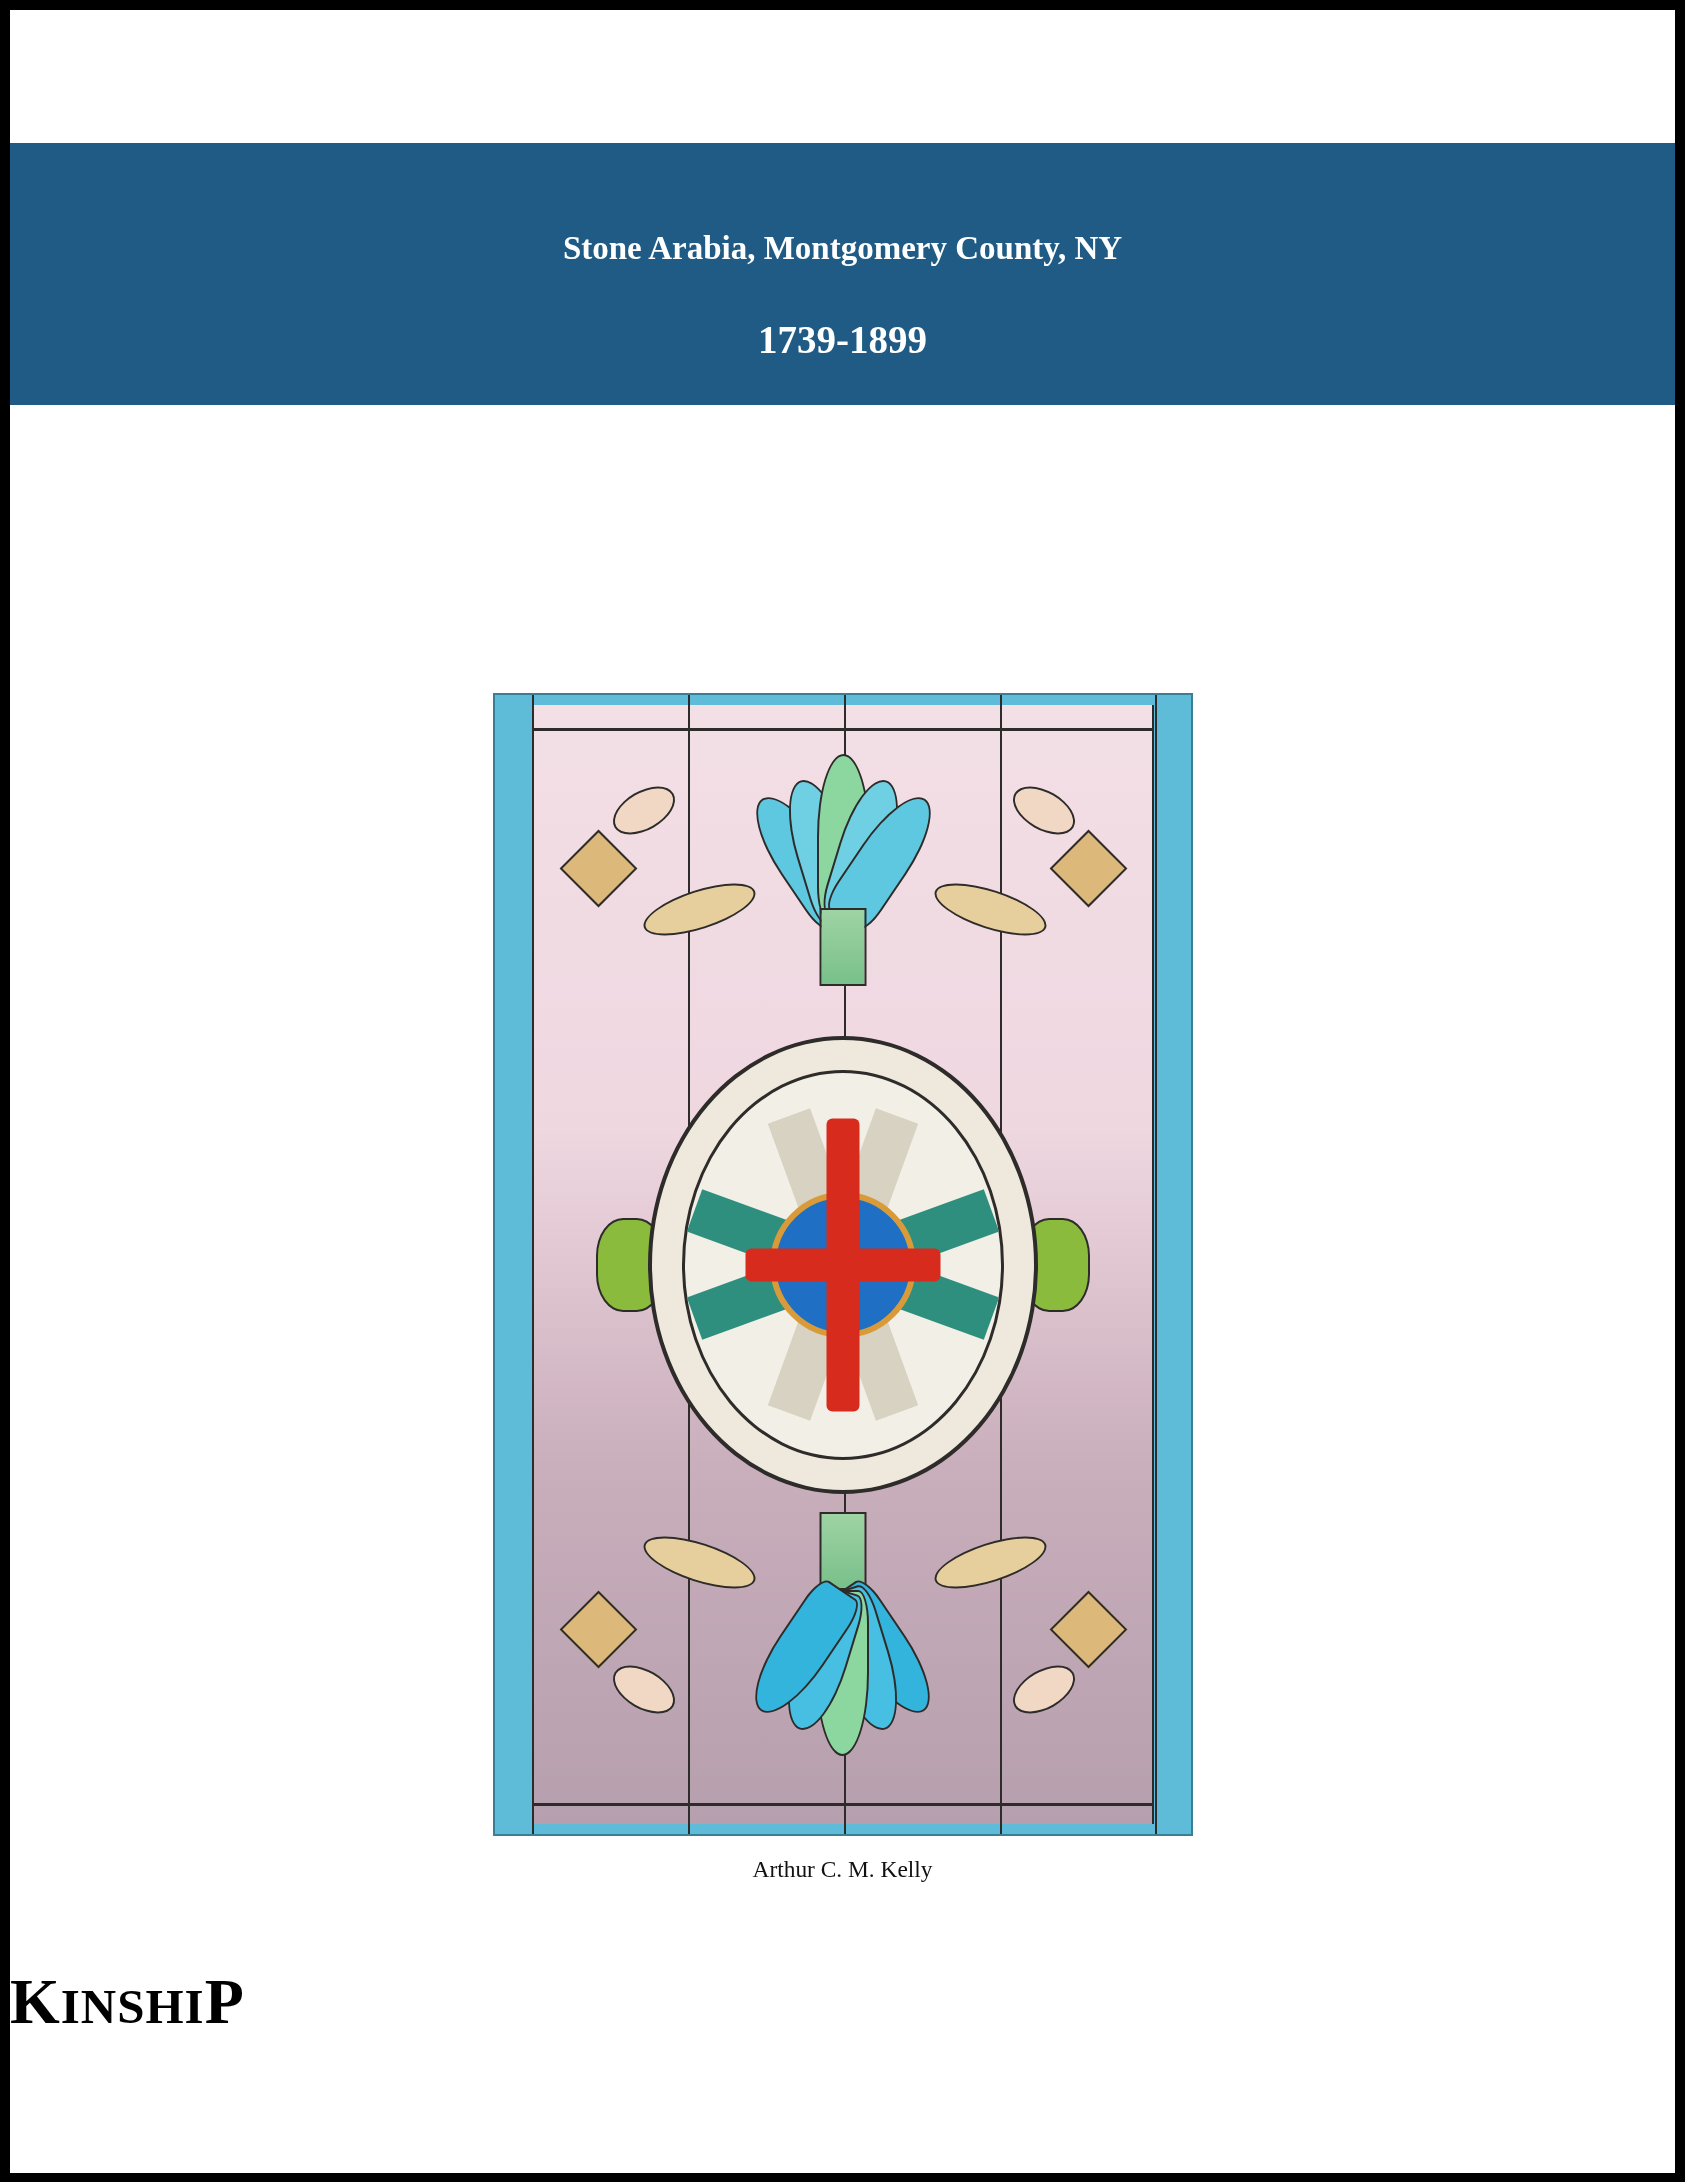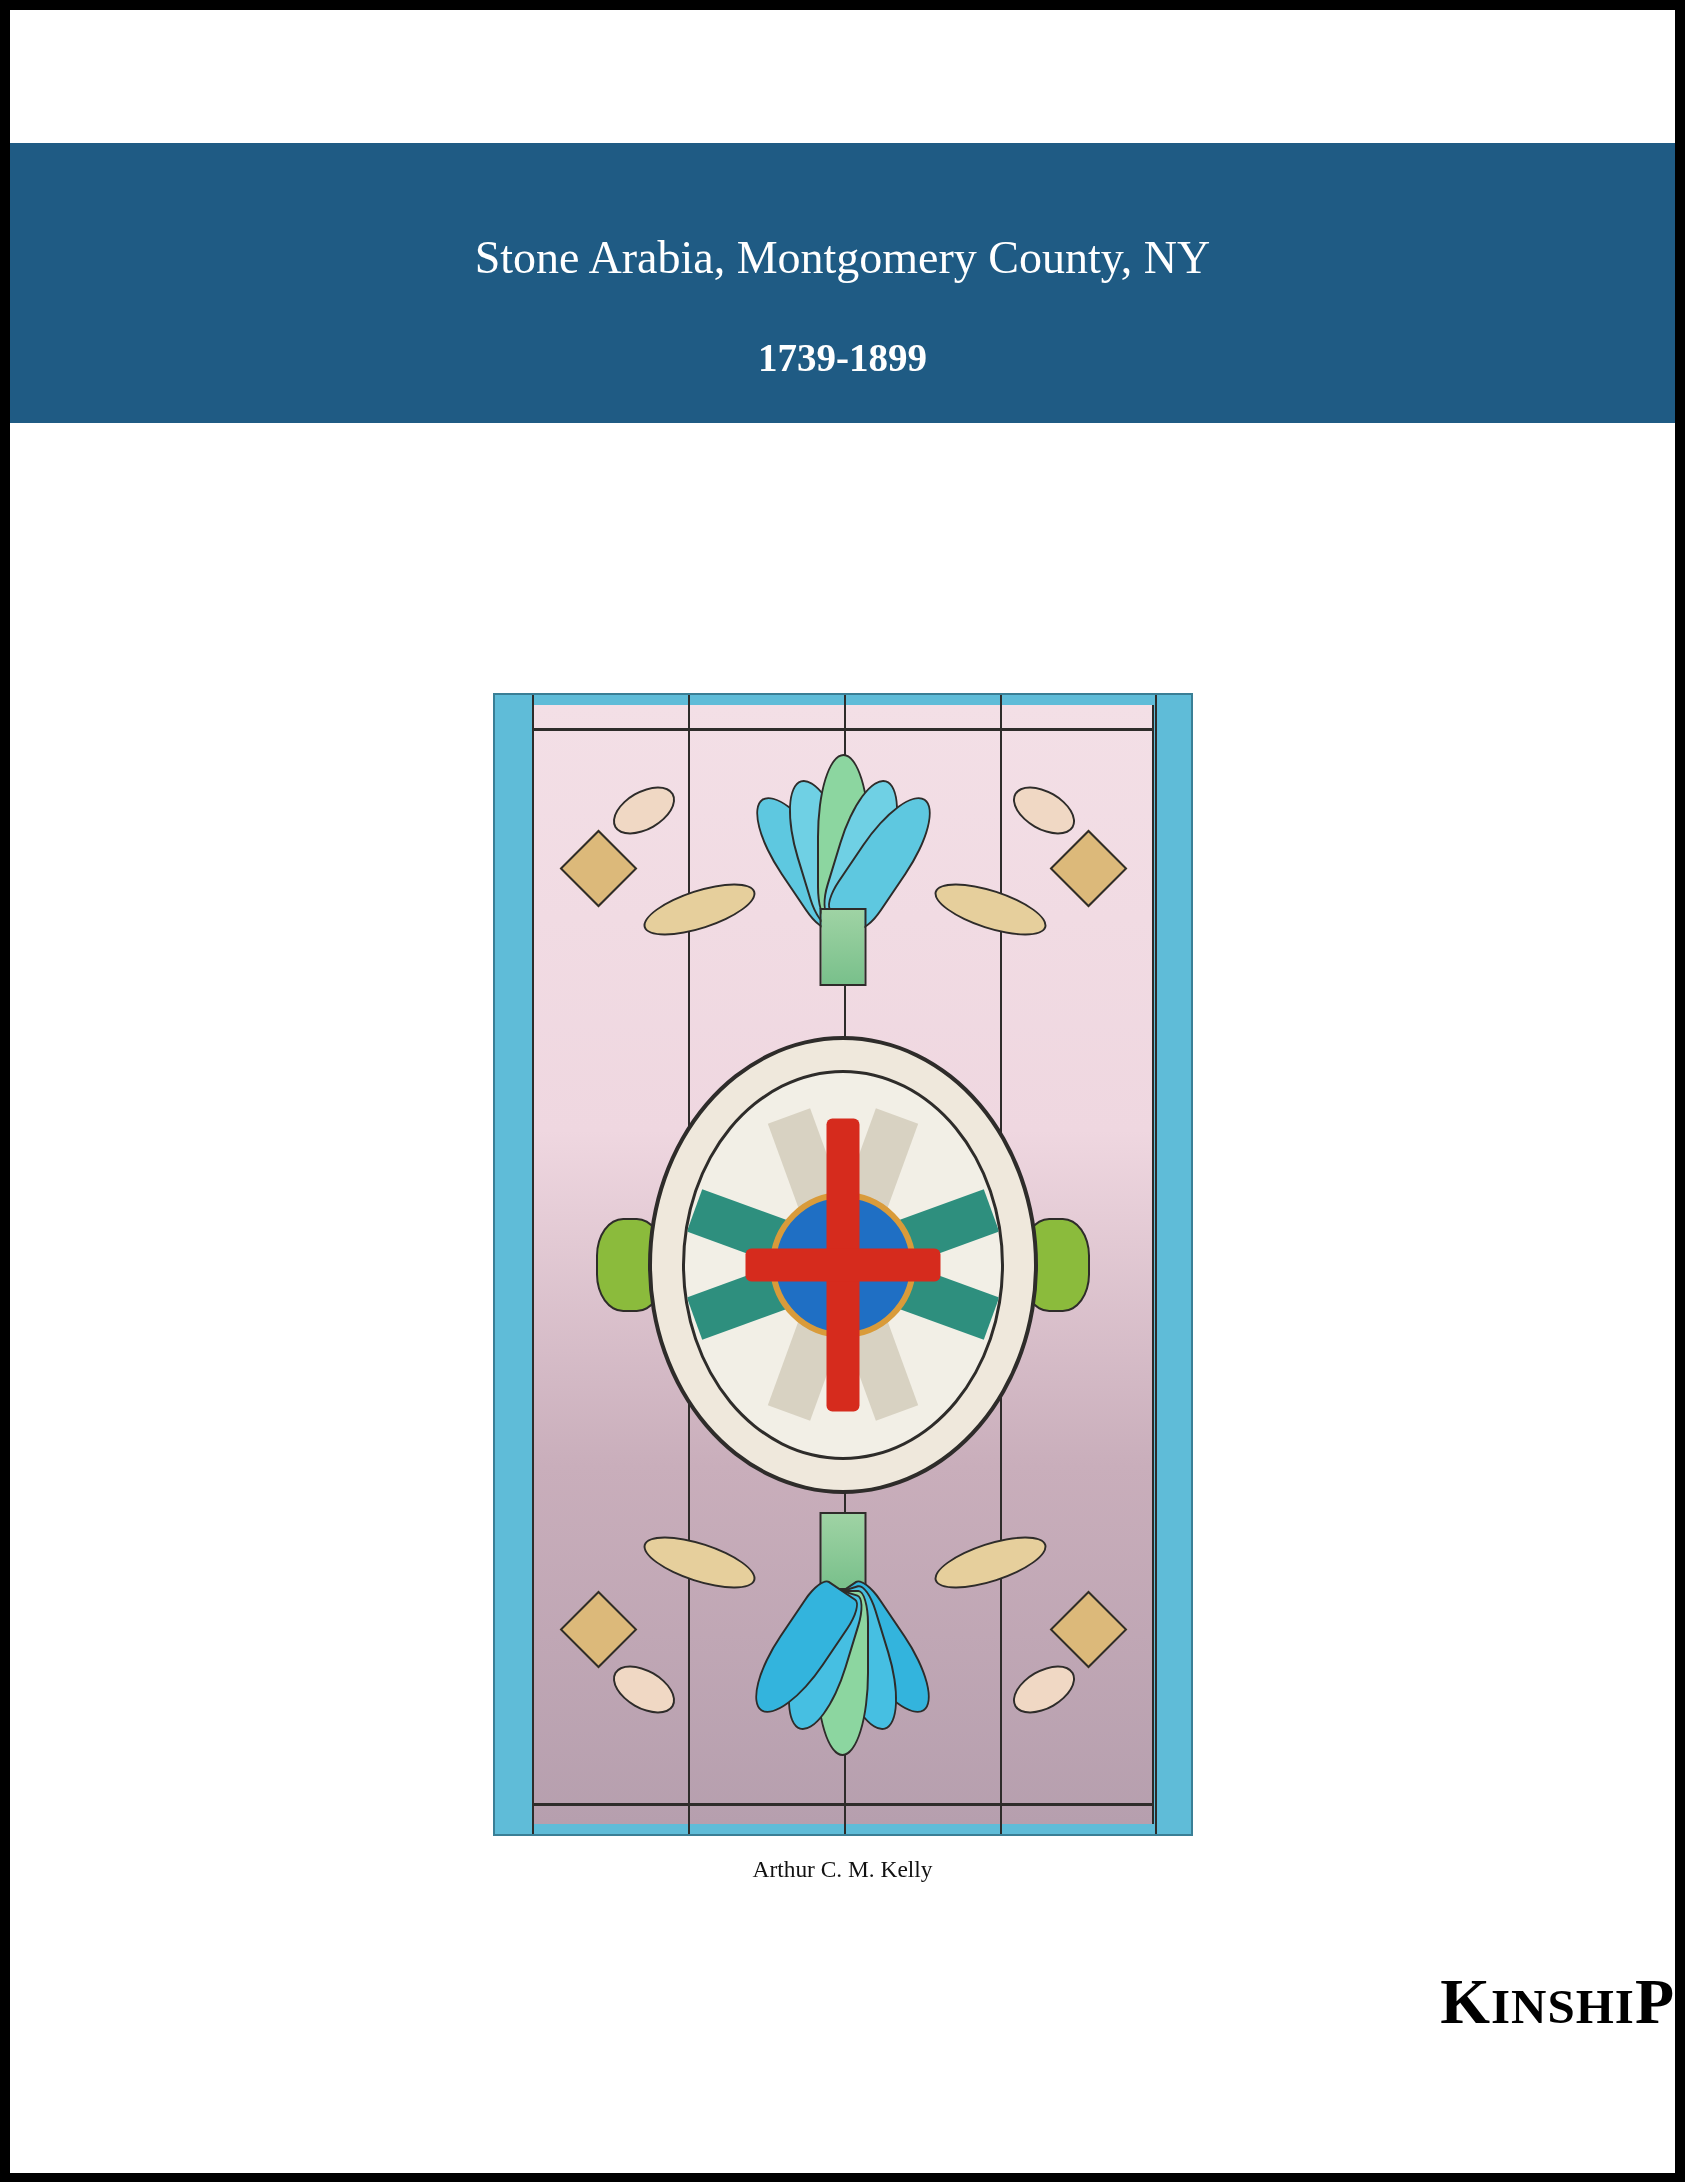--- a/index.html
+++ b/index.html
@@ -42,22 +42,22 @@
     padding: 37px 0 39px 0;
     box-sizing: border-box;
   }
   .title-line {
     font-size: 39px;
     font-weight: bold;
     line-height: 1.42;
     letter-spacing: 0.2px;
   }
   .title-sub {
-    font-size: 46px;
-    font-weight: normal;
+    font-size: 33px;
+    font-weight: bold;
     margin-top: 45px;
     line-height: 1.42;
   }
   .title-dates {
     font-size: 39px;
     font-weight: bold;
     margin-top: 43px;
     line-height: 1.3;
   }
 
@@ -230,21 +230,21 @@
     text-align: center;
     font-size: 23.4px;
     line-height: 1.45;
     color: #111111;
   }
   .logo {
     position: absolute;
     left: 0;
     right: 0;
     top: 1955px;
-    text-align: right;
+    text-align: left;
     font-family: "Liberation Serif", serif;
     font-weight: bold;
     font-size: 64px;
     letter-spacing: 1px;
     color: #000000;
   }
   .logo .sm { font-size: 49px; }
 </style>
 </head>
 <body>

